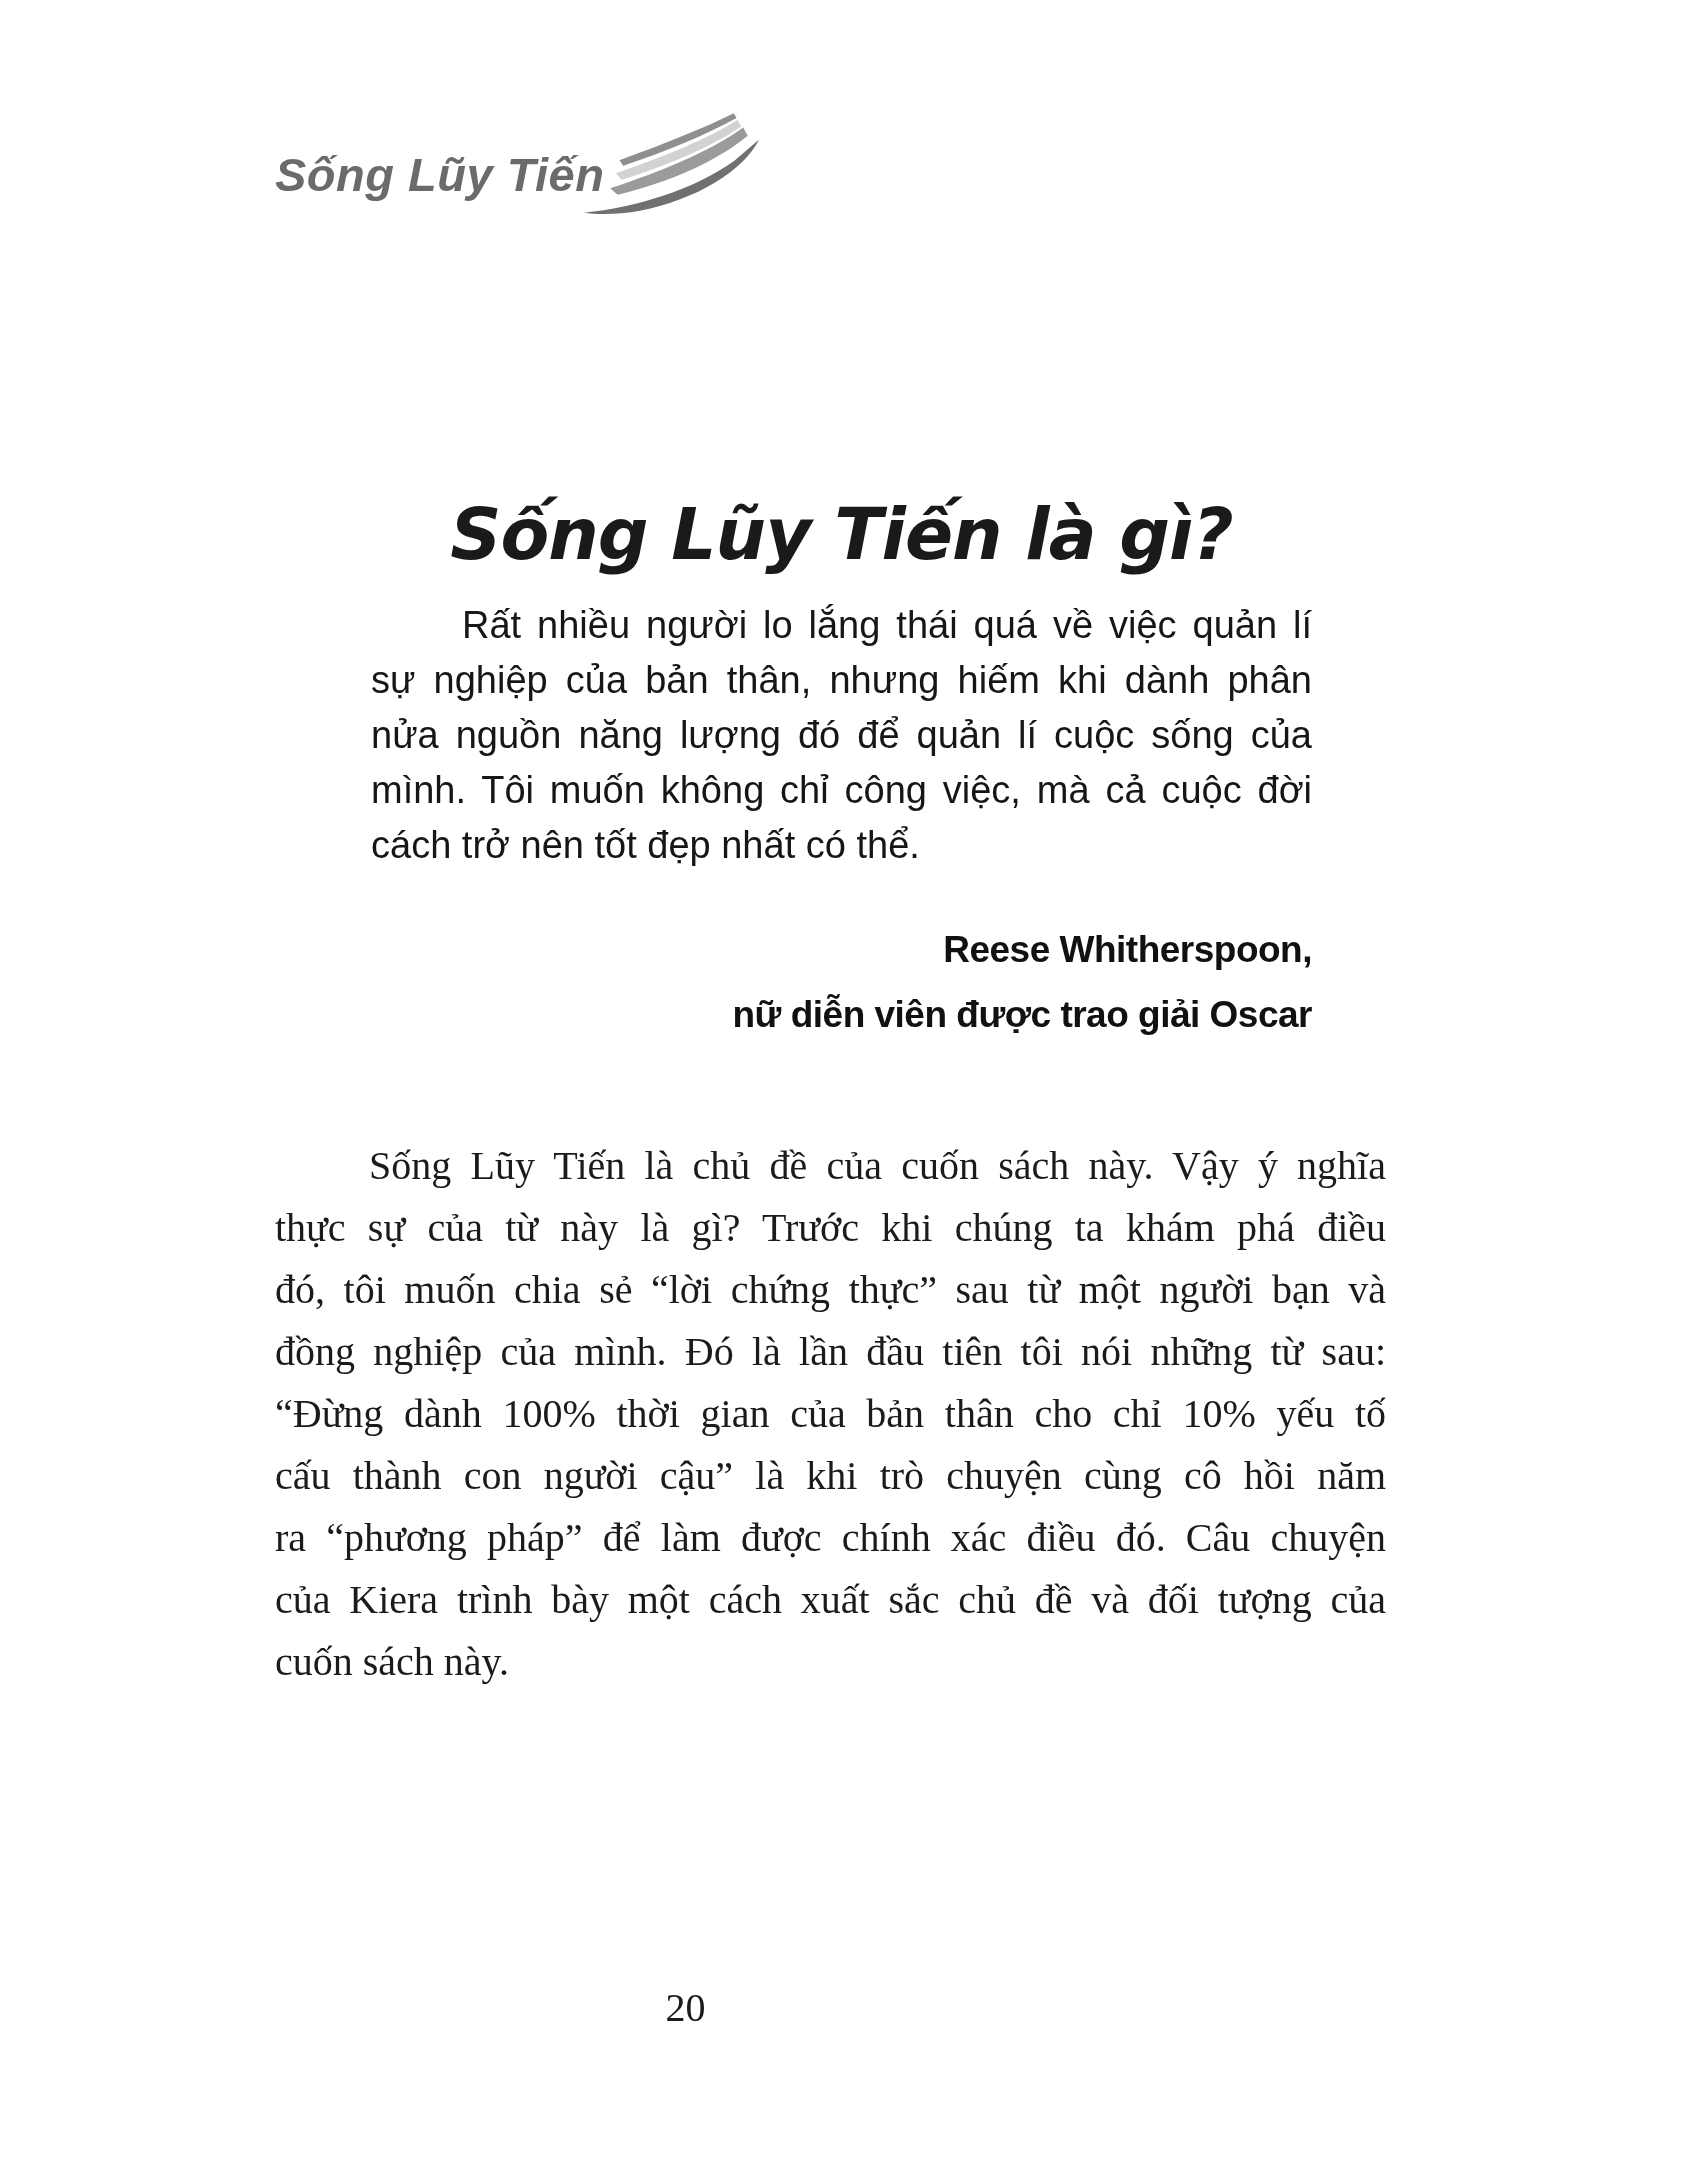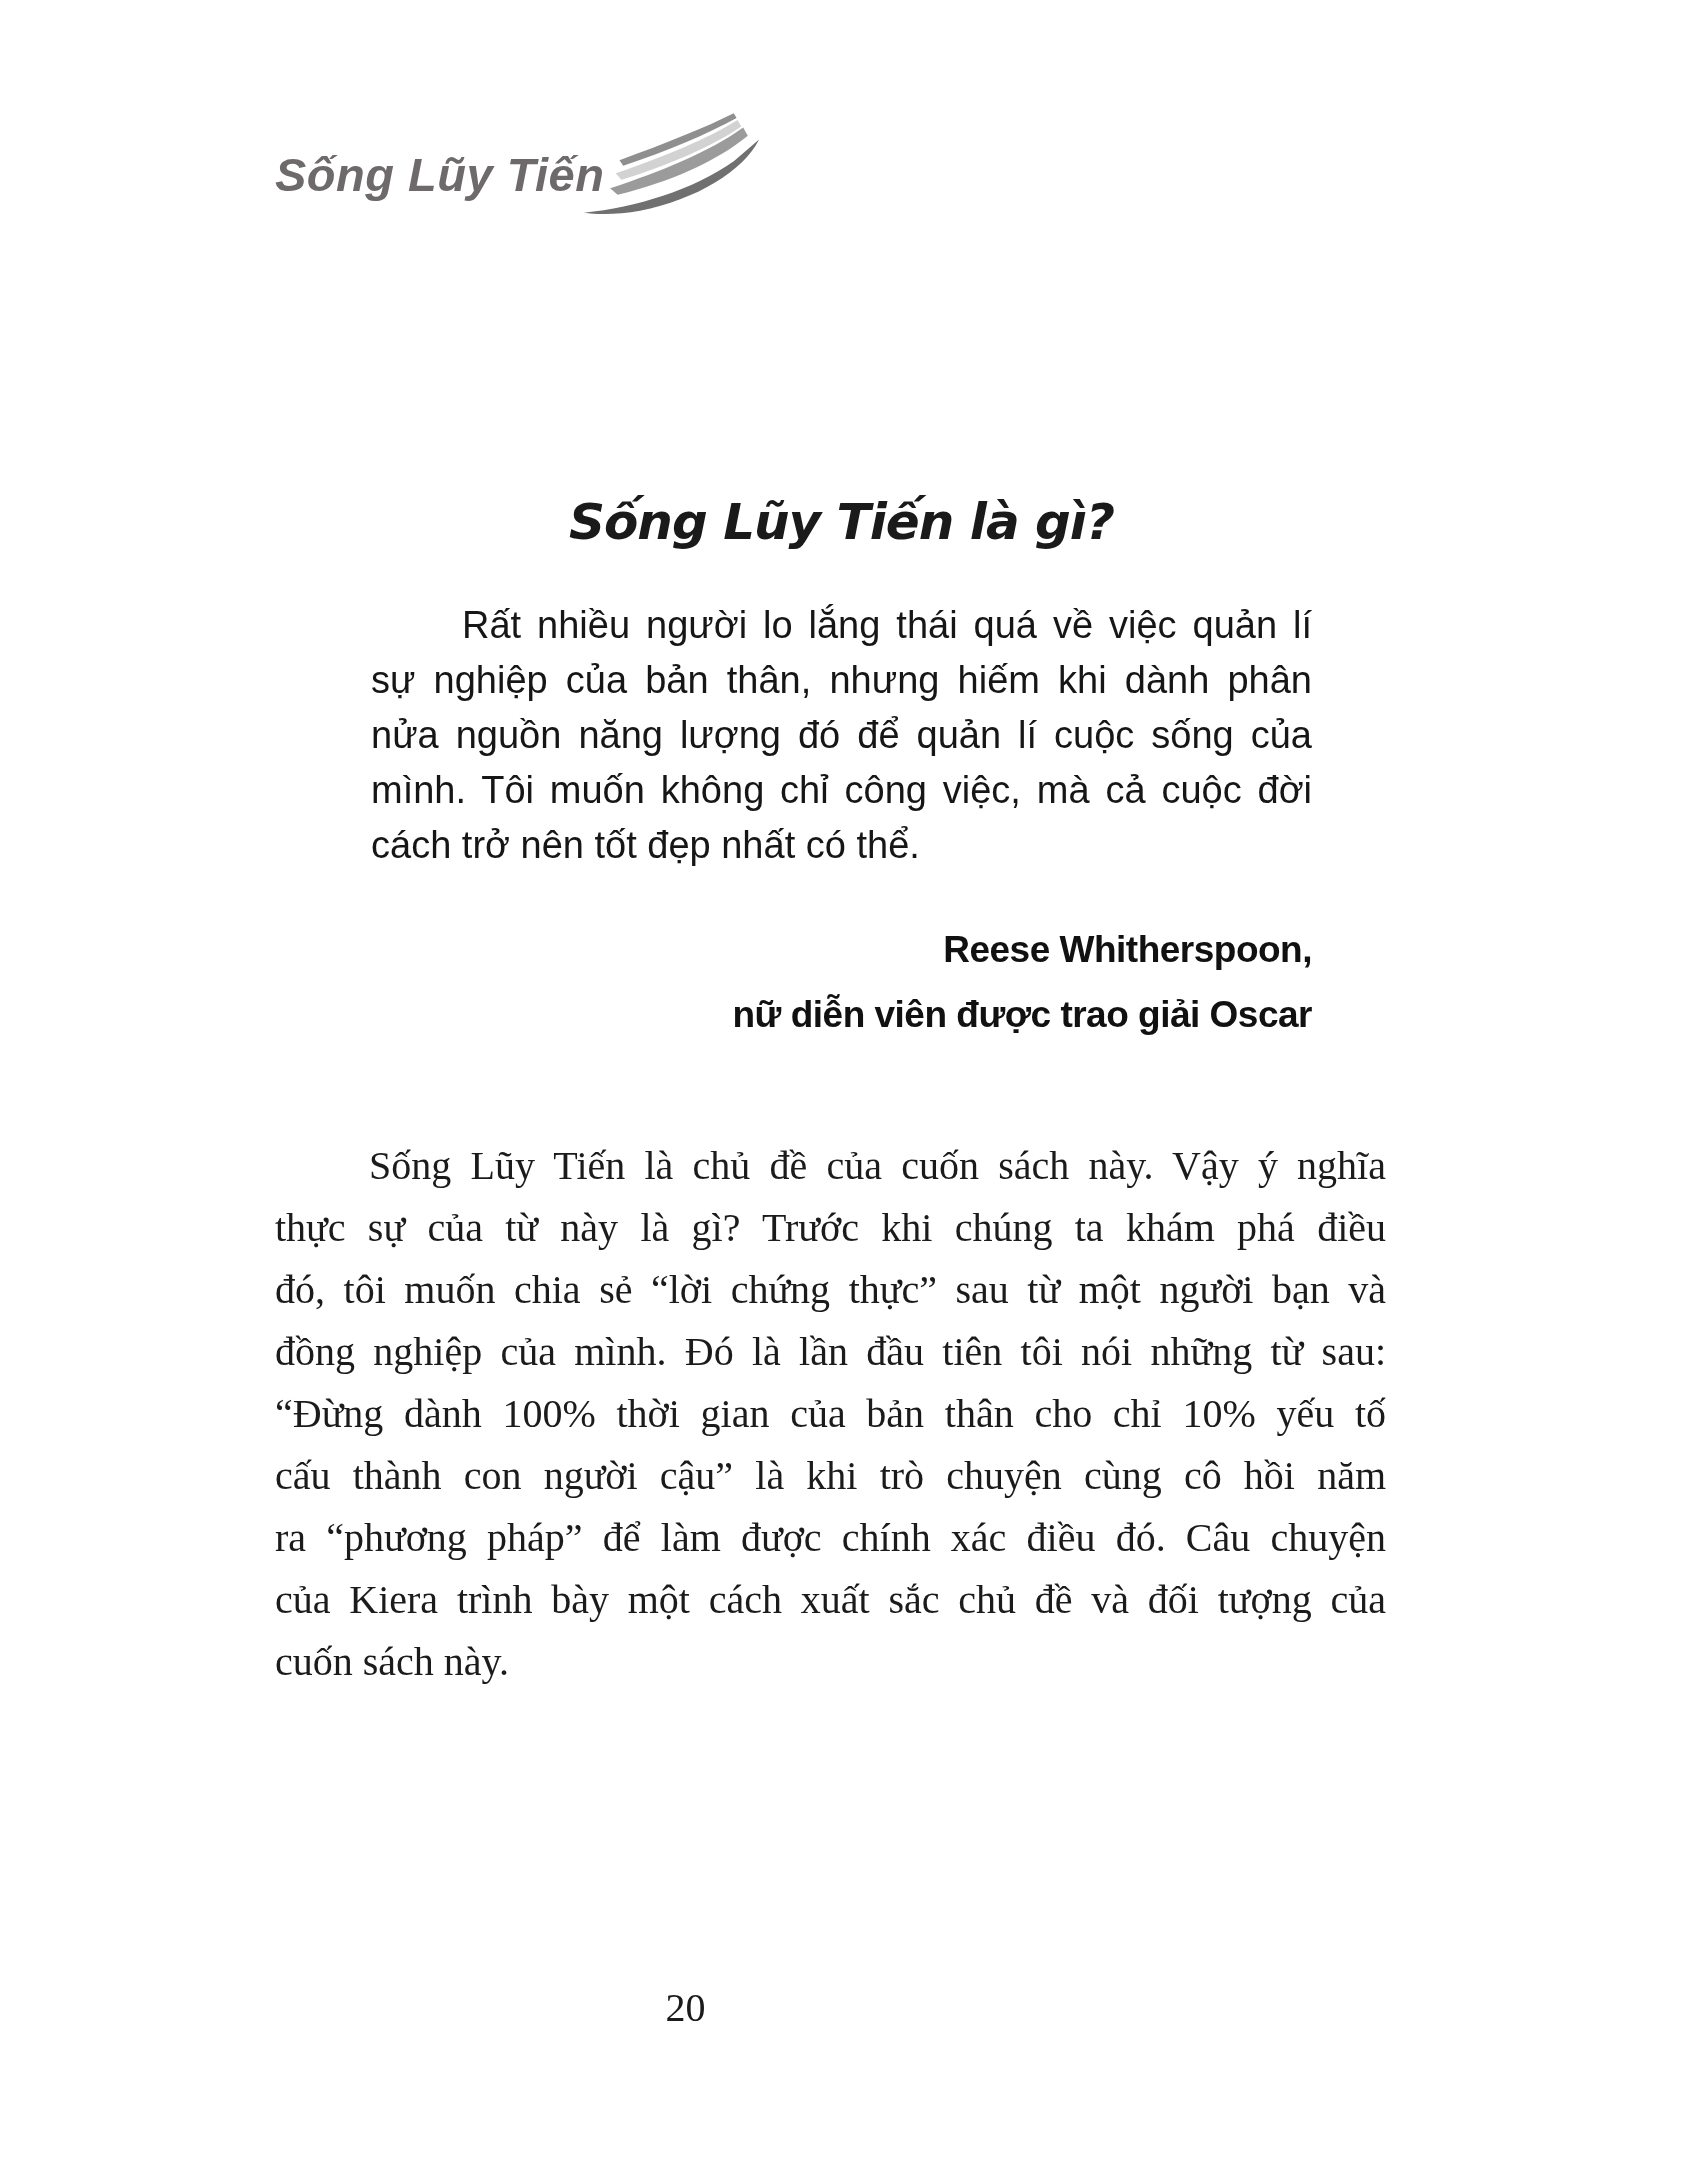--- a/index.html
+++ b/index.html
@@ -41,21 +41,21 @@
   
   .chapter-title {
     position: absolute;
     left: 0;
     top: 493px;
     width: 1683px;
     text-align: center;
     font-family: "DejaVu Sans", sans-serif;
     font-style: italic;
     font-weight: bold;
-    font-size: 50px;
+    font-size: 71px;
     letter-spacing: -1px;
     color: #1a1a1a;
     white-space: nowrap;
   }
 
   
   .quote-block {
     position: absolute;
     left: 371px;
     top: 598px;

